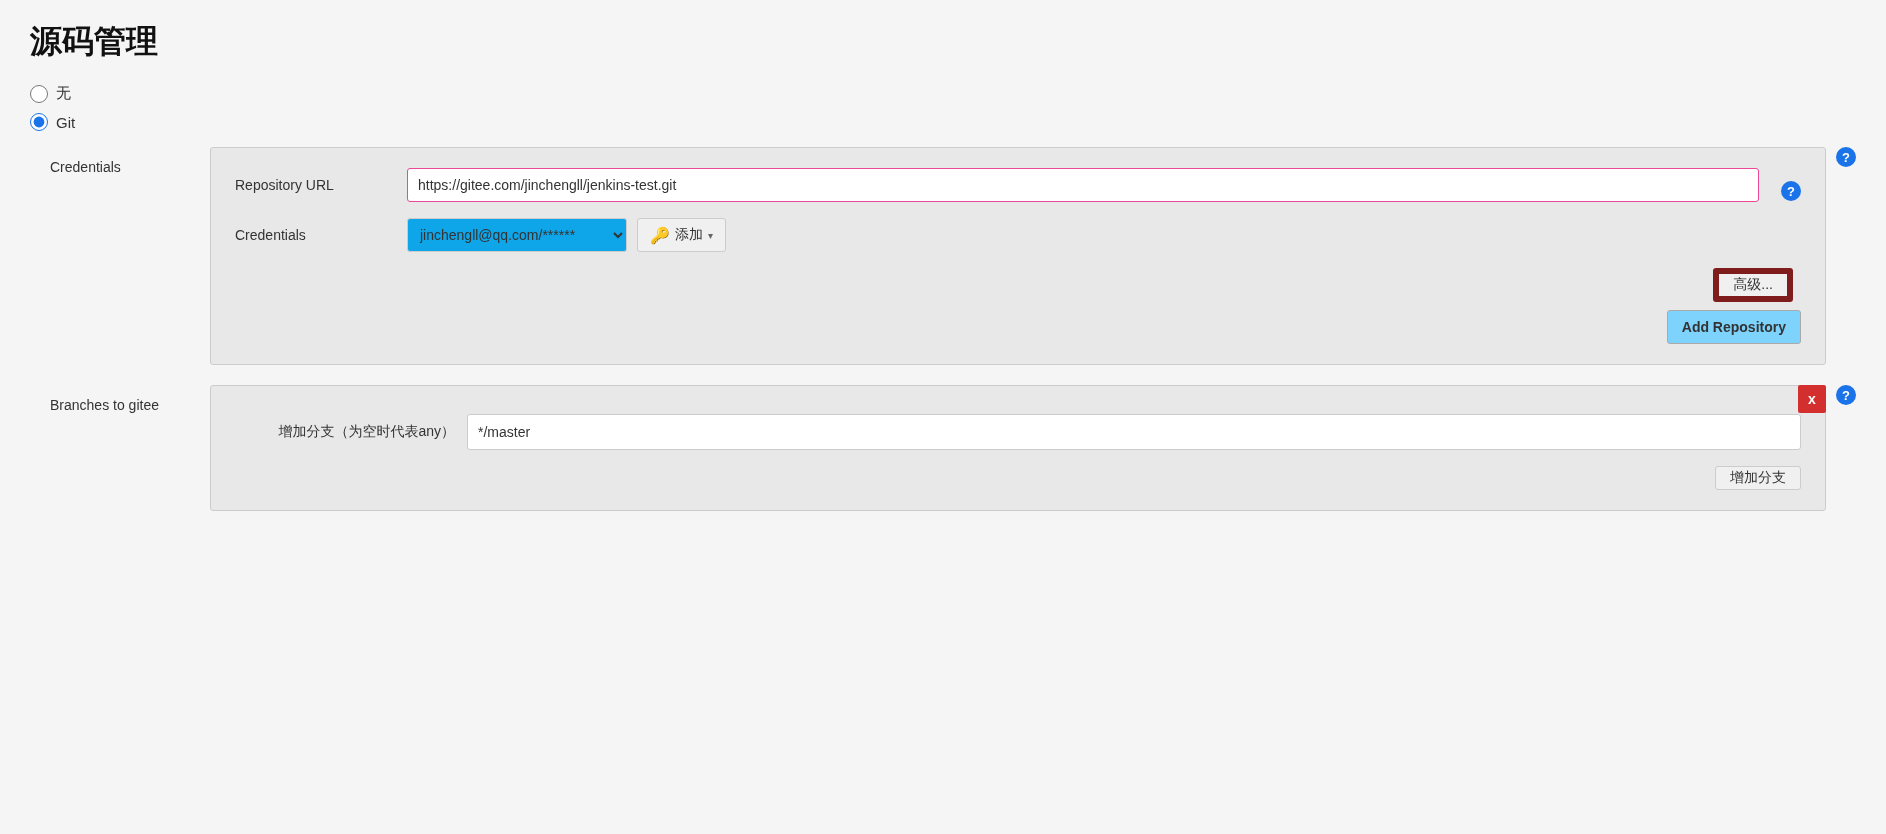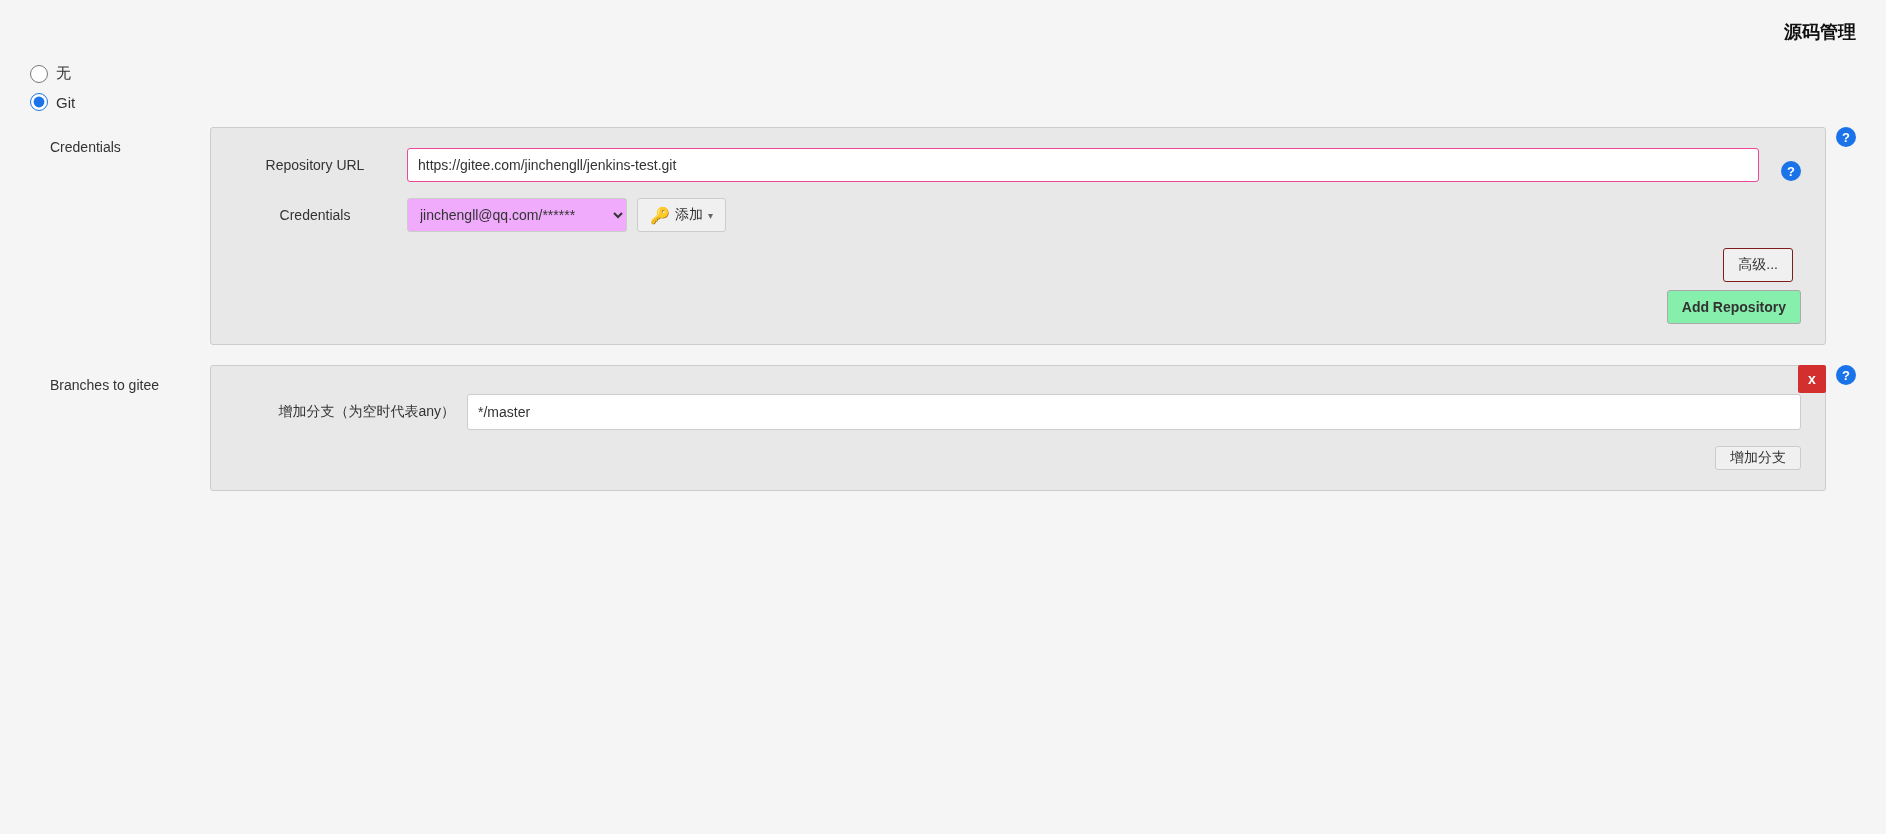--- a/index.html
+++ b/index.html
@@ -12,25 +12,24 @@
       font-family: -apple-system, BlinkMacSystemFont, "Segoe UI", Helvetica, Arial, sans-serif;
       font-size: 14px;
       background: #f5f5f5;
       color: #333;
       width: 1886px;
       min-height: 834px;
       padding: 20px 30px;
     }
 
     .page-title {
-      font-size: 18px;
+      font-size: 32px;
       font-weight: bold;
       margin-bottom: 20px;
       color: #111;
-      text-align: right;
     }
 
     .radio-group {
       display: flex;
       flex-direction: column;
       gap: 10px;
       margin-bottom: 16px;
     }
 
     .radio-option {
@@ -96,21 +95,21 @@
     .field-row {
       display: flex;
       align-items: center;
       margin-bottom: 16px;
       gap: 12px;
     }
 
     .field-label {
       width: 160px;
       min-width: 160px;
-      text-align: center;
+      text-align: left;
       font-size: 14px;
       color: #333;
     }
 
     .field-input {
       flex: 1;
       height: 34px;
       border: 1px solid #ec4899;
       border-radius: 3px;
       padding: 0 10px;
@@ -124,21 +123,21 @@
       align-items: center;
       gap: 10px;
     }
 
     .credentials-select {
       height: 34px;
       border: 1px solid #ccc;
       border-radius: 3px;
       padding: 0 8px;
       font-size: 14px;
-      background: #f0abfc;
+      background: #0ea5e9;
       color: #333;
       min-width: 220px;
       cursor: pointer;
     }
 
     .add-credentials-btn {
       display: flex;
       align-items: center;
       gap: 5px;
       height: 34px;
@@ -159,32 +158,32 @@
     .button-row {
       display: flex;
       justify-content: flex-end;
       margin-top: 10px;
     }
 
     .btn-advanced {
       height: 34px;
       padding: 0 14px;
       background: #f0f0f0;
-      border: 1px solid #7f1d1d;
+      border: 6px solid #7f1d1d;
       border-radius: 3px;
       font-size: 14px;
       cursor: pointer;
       color: #333;
       margin-right: 8px;
     }
 
     .btn-add-repo {
       height: 34px;
       padding: 0 14px;
-      background: #86efac;
+      background: #7dd3fc;
       border: 1px solid #aaa;
       border-radius: 3px;
       font-size: 14px;
       font-weight: bold;
       cursor: pointer;
       color: #333;
     }
 
     .btn-red-x {
       position: absolute;

